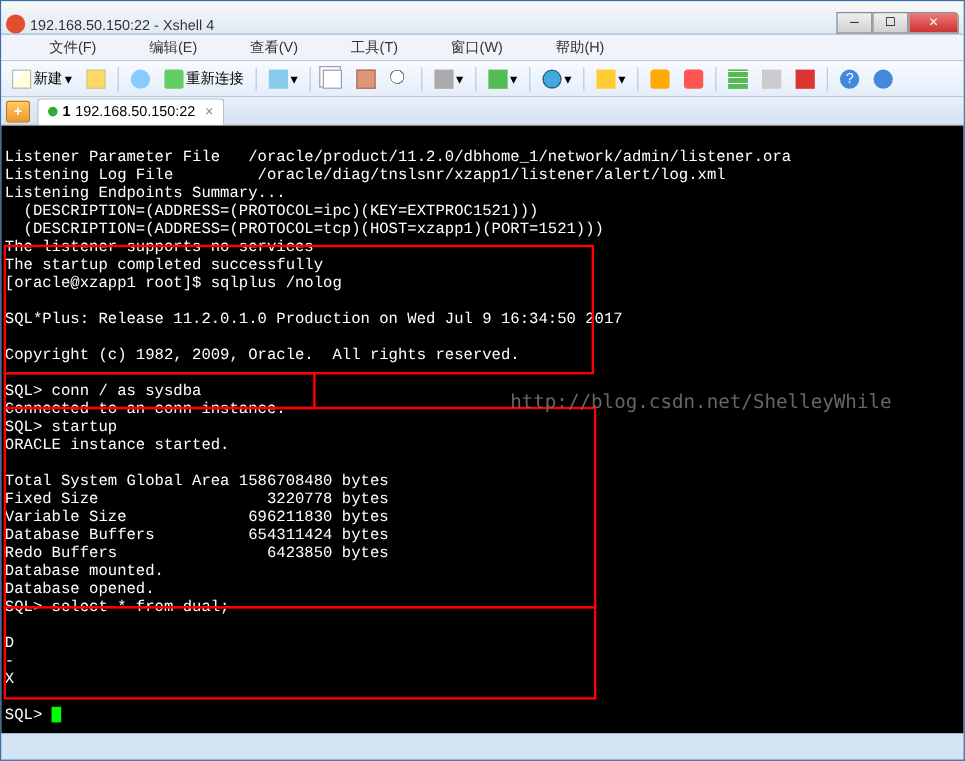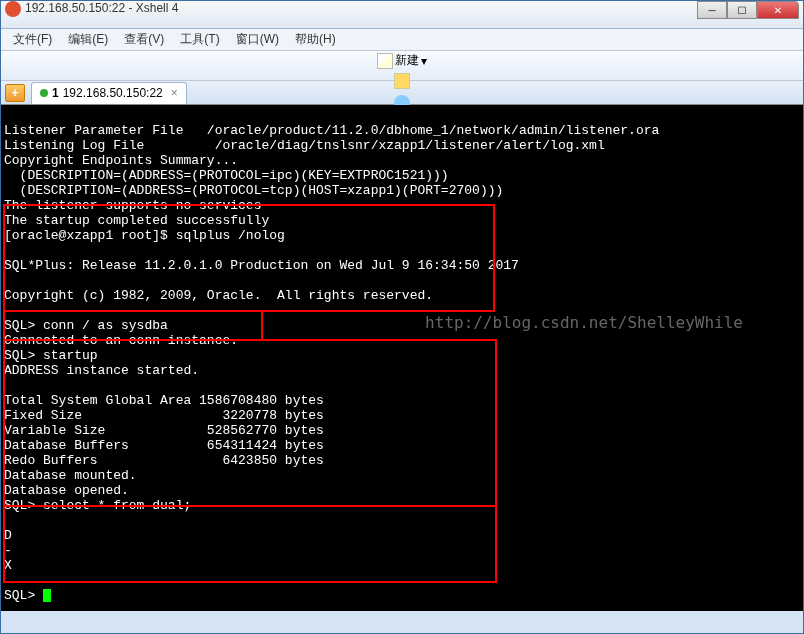--- a/index.html
+++ b/index.html
@@ -1,31 +1,31 @@
 <!DOCTYPE html>
 <html><head>
 <meta charset="utf-8">
 <style>
   * { margin:0; padding:0; box-sizing:border-box; }
   body { font-family: Tahoma, "Microsoft YaHei", sans-serif; font-size:12px; background:#d4e4f4; width:804px; height:634px; overflow:hidden; border:1px solid #3a6ea5;}
   
   
-  .titlebar { height:28px; background:linear-gradient(to bottom,#f8f8f8,#dfe9f5); display:flex; align-items:flex-start; padding:0 4px; border-bottom:1px solid #a0b4cc;}
+  .titlebar { height:28px; background:linear-gradient(to bottom,#f8f8f8,#dfe9f5); display:flex; align-items:flex-end; padding:0 4px; border-bottom:1px solid #a0b4cc;}
   .titlebar .app-icon { width:16px; height:16px; margin-right:4px; background:#e05030; border-radius:8px; display:inline-block;}
   .titlebar .title-text { flex:1; color:#333; font-size:12px;}
   .winbtns { display:flex; gap:0;}
   .winbtn { width:30px; height:18px; border:1px solid #888; background:linear-gradient(to bottom,#f0f0f0,#d0d0d0); display:flex; align-items:center; justify-content:center; font-size:10px; cursor:pointer;}
   .winbtn.close { background:linear-gradient(to bottom,#e77,#c33); color:#fff; width:42px; border-radius:0 4px 0 0;}
   
   
   .menubar { height:22px; background:#f0f4fa; display:flex; align-items:center; padding:0 4px; border-bottom:1px solid #c0c8d4;}
-  .menuitem { padding:2px 8px; cursor:pointer; color:#333;}
-  
-  
-  .toolbar { height:30px; background:linear-gradient(to bottom,#f8fbff,#e4edf9); display:flex; align-items:center; padding:0 4px; gap:2px; border-bottom:1px solid #c0c8d4;flex-direction:column;}
+  .menuitem { padding:2px 8px; cursor:pointer; color:#333;margin-left:28px;}
+  
+  
+  .toolbar { height:30px; background:linear-gradient(to bottom,#f8fbff,#e4edf9); display:flex; align-items:center; padding:0 4px; gap:2px; border-bottom:1px solid #c0c8d4;}
   .tbtn { height:22px; padding:0 4px; display:flex; align-items:center; gap:2px; border:1px solid transparent; cursor:pointer; border-radius:2px;}
   .tbtn .ico { width:16px; height:16px; display:inline-block;}
   .sep { width:1px; height:20px; background:#c0c8d4; margin:0 3px;}
   .ico-new { background:linear-gradient(135deg,#fff 40%,#ffd 40%); border:1px solid #bba;}
   .ico-open { background:#ffd866; border:1px solid #cc9;}
   .ico-link { background:#8cf; border-radius:8px;}
   .ico-reconn { background:#6c6; border-radius:2px;}
   .ico-copy { background:#fff; border:1px solid #99b; box-shadow:-2px -2px 0 #fff, -2px -2px 0 1px #99b;}
   .ico-paste { background:#d97; border:1px solid #a65;}
   .ico-search { background:radial-gradient(circle at 6px 6px,#fff 5px,#888 5px,#888 6px,transparent 6px);}
@@ -46,21 +46,21 @@
   .tab .tabx { color:#888; margin-left:4px; cursor:pointer;}
   
   
   .terminal { background:#000; color:#0f0; font-family:Consolas,"Courier New",monospace; font-size:13px; line-height:15px; padding:3px; height:506px; overflow:hidden; position:relative; white-space:pre; color:#fff;}
   .terminal .line { color:#ffffff;}
   .box1 { position:absolute; left:2px; top:99px; width:492px; height:108px; border:2px solid #f00; pointer-events:none;}
   .box2 { position:absolute; left:2px; top:205px; width:260px; height:31px; border:2px solid #f00; pointer-events:none;}
   .box3 { position:absolute; left:2px; top:234px; width:494px; height:168px; border:2px solid #f00; pointer-events:none;}
   .box4 { position:absolute; left:2px; top:400px; width:494px; height:78px; border:2px solid #f00; pointer-events:none;}
   .cursor { display:inline-block; width:8px; height:13px; background:#0f0; vertical-align:middle;}
-  .watermark { position:absolute; right:60px; top:210px; color:#666; font-family:Consolas,monospace; font-size:16px; pointer-events:none;}
+  .watermark { position:absolute; right:60px; top:222px; color:#666; font-family:Consolas,monospace; font-size:16px; pointer-events:none;}
 </style>
 </head>
 <body>
 
 <div class="titlebar">
   <span class="app-icon"></span>
   <span class="title-text">192.168.50.150:22 - Xshell 4</span>
   <div class="winbtns">
     <div class="winbtn">─</div>
     <div class="winbtn">☐</div>
@@ -161,39 +161,39 @@
     <span class="dot"></span>
     <b>1</b>
     <span>192.168.50.150:22</span>
     <span class="tabx">×</span>
   </div>
 </div>
 
 <div class="terminal">
 <span class="line">Listener Parameter File   /oracle/product/11.2.0/dbhome_1/network/admin/listener.ora</span>
 <span class="line">Listening Log File         /oracle/diag/tnslsnr/xzapp1/listener/alert/log.xml</span>
-<span class="line">Copyright Endpoints Summary...</span>
+<span class="line">Listening Endpoints Summary...</span>
 <span class="line">  (DESCRIPTION=(ADDRESS=(PROTOCOL=ipc)(KEY=EXTPROC1521)))</span>
-<span class="line">  (DESCRIPTION=(ADDRESS=(PROTOCOL=tcp)(HOST=xzapp1)(PORT=2700)))</span>
+<span class="line">  (DESCRIPTION=(ADDRESS=(PROTOCOL=tcp)(HOST=xzapp1)(PORT=1521)))</span>
 <span class="line">The listener supports no services</span>
 <span class="line">The startup completed successfully</span>
 <span class="line">[oracle@xzapp1 root]$ sqlplus /nolog</span>
 <span class="line"></span>
 <span class="line">SQL*Plus: Release 11.2.0.1.0 Production on Wed Jul 9 16:34:50 2017</span>
 <span class="line"></span>
 <span class="line">Copyright (c) 1982, 2009, Oracle.  All rights reserved.</span>
 <span class="line"></span>
 <span class="line">SQL&gt; conn / as sysdba</span>
 <span class="line">Connected to an conn instance.</span>
 <span class="line">SQL&gt; startup</span>
-<span class="line">ADDRESS instance started.</span>
+<span class="line">ORACLE instance started.</span>
 <span class="line"></span>
 <span class="line">Total System Global Area 1586708480 bytes</span>
 <span class="line">Fixed Size                  3220778 bytes</span>
-<span class="line">Variable Size             528562770 bytes</span>
+<span class="line">Variable Size             696211830 bytes</span>
 <span class="line">Database Buffers          654311424 bytes</span>
 <span class="line">Redo Buffers                6423850 bytes</span>
 <span class="line">Database mounted.</span>
 <span class="line">Database opened.</span>
 <span class="line">SQL&gt; select * from dual;</span>
 <span class="line"></span>
 <span class="line">D</span>
 <span class="line">-</span>
 <span class="line">X</span>
 <span class="line"></span>

